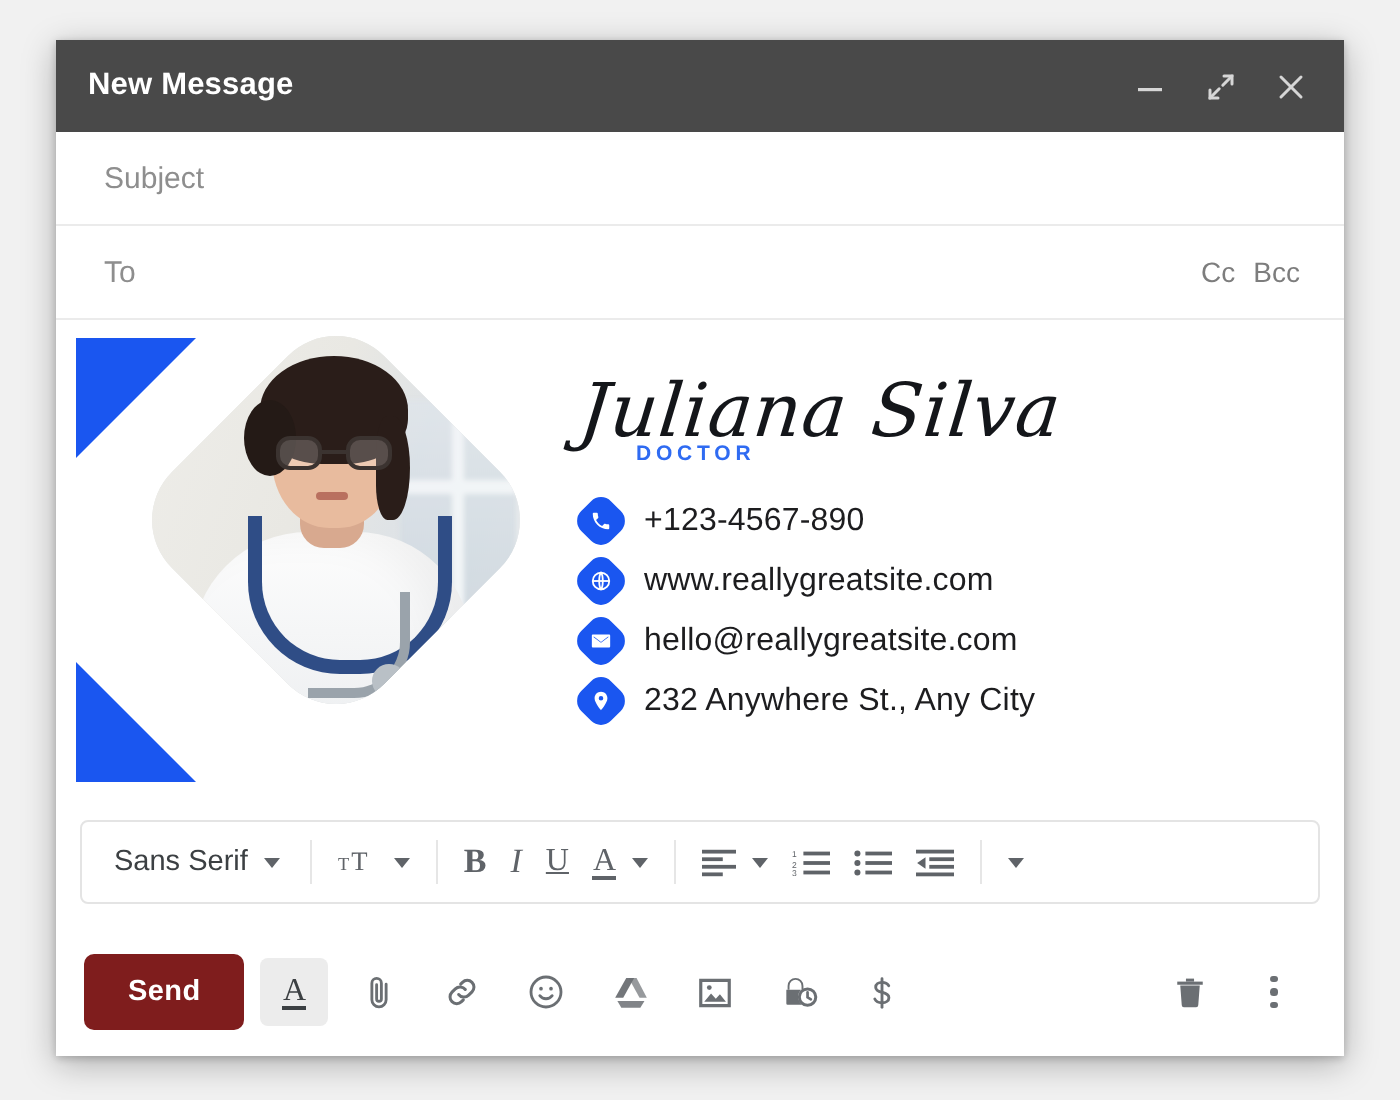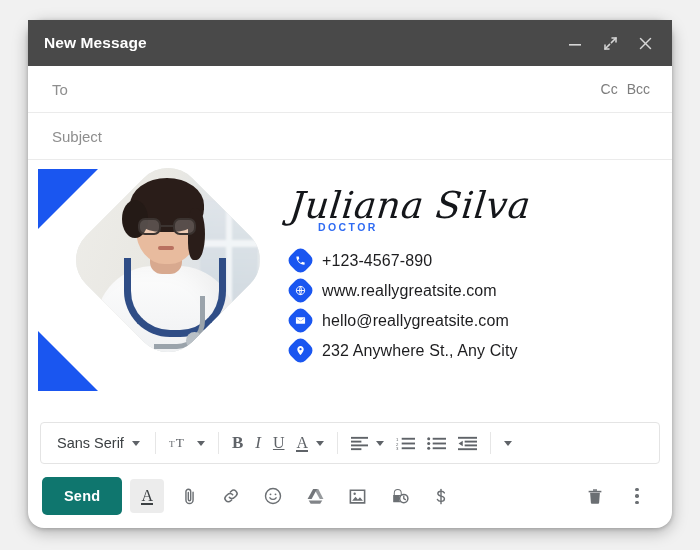--- a/index.html
+++ b/index.html
@@ -18,21 +18,20 @@
   .compose-window {
     position: absolute;
     left: 28px;
     top: 20px;
     width: 644px;
     height: 508px;
     background: #ffffff;
     box-shadow: 0 4px 16px rgba(0,0,0,0.28), 0 1px 4px rgba(0,0,0,0.20);
     display: flex;
     flex-direction: column;
-    border-radius: 16px;
   }
 
   
   .title-bar {
     height: 46px;
     background: #494949;
     display: flex;
     align-items: center;
     padding: 0 18px 0 16px;
     flex: none;
@@ -321,21 +320,21 @@
   }
   .c-text {
     font-size: 16px;
     color: #1d1d1f;
     letter-spacing: 0.1px;
   }
 
   
   .format-bar {
     flex: none;
-    margin: 0 12px;
+    margin: 12px 12px;
     height: 42px;
     border: 1px solid #e4e4e4;
     border-radius: 4px;
     display: flex;
     align-items: center;
     padding: 0 6px;
     box-sizing: border-box;
     background: #fff;
   }
   .fb-item {
@@ -374,21 +373,21 @@
   
   .action-bar {
     flex: none;
     height: 64px;
     display: flex;
     align-items: center;
     padding: 0 18px 0 14px;
     gap: 2px;
   }
   .send-btn {
-    background: #0f766e;
+    background: #7f1d1d;
     color: #ffffff;
     font-size: 14.5px;
     font-weight: bold;
     border: none;
     border-radius: 5px;
     padding: 11px 22px;
     cursor: pointer;
     font-family: "Liberation Sans", sans-serif;
     letter-spacing: .2px;
   }
@@ -450,29 +449,29 @@
       <div class="win-btn">
         <svg width="15" height="15" viewBox="0 0 15 15" fill="none" stroke="#d6d6d6" stroke-width="1.5" stroke-linecap="round">
           <path d="M2.5 2.5l10 10"></path>
             <path d="M12.5 2.5l-10 10"></path>
         </svg>
       </div>
     </div>
   </div>
 
   <div class="field-row">
+    <span class="field-label">Subject</span>
+  </div>
+
+  <div class="field-row">
     <span class="field-label">To</span>
     <div class="ccbcc">
       <span>Cc</span>
       <span>Bcc</span>
     </div>
-  </div>
-
-  <div class="field-row">
-    <span class="field-label">Subject</span>
   </div>
 
   <div class="body-area">
     <div class="signature">
 
       <div class="tri tri-top"></div>
       <div class="tri tri-bottom"></div>
 
       <div class="photo-diamond">
         <div class="photo-inner">

